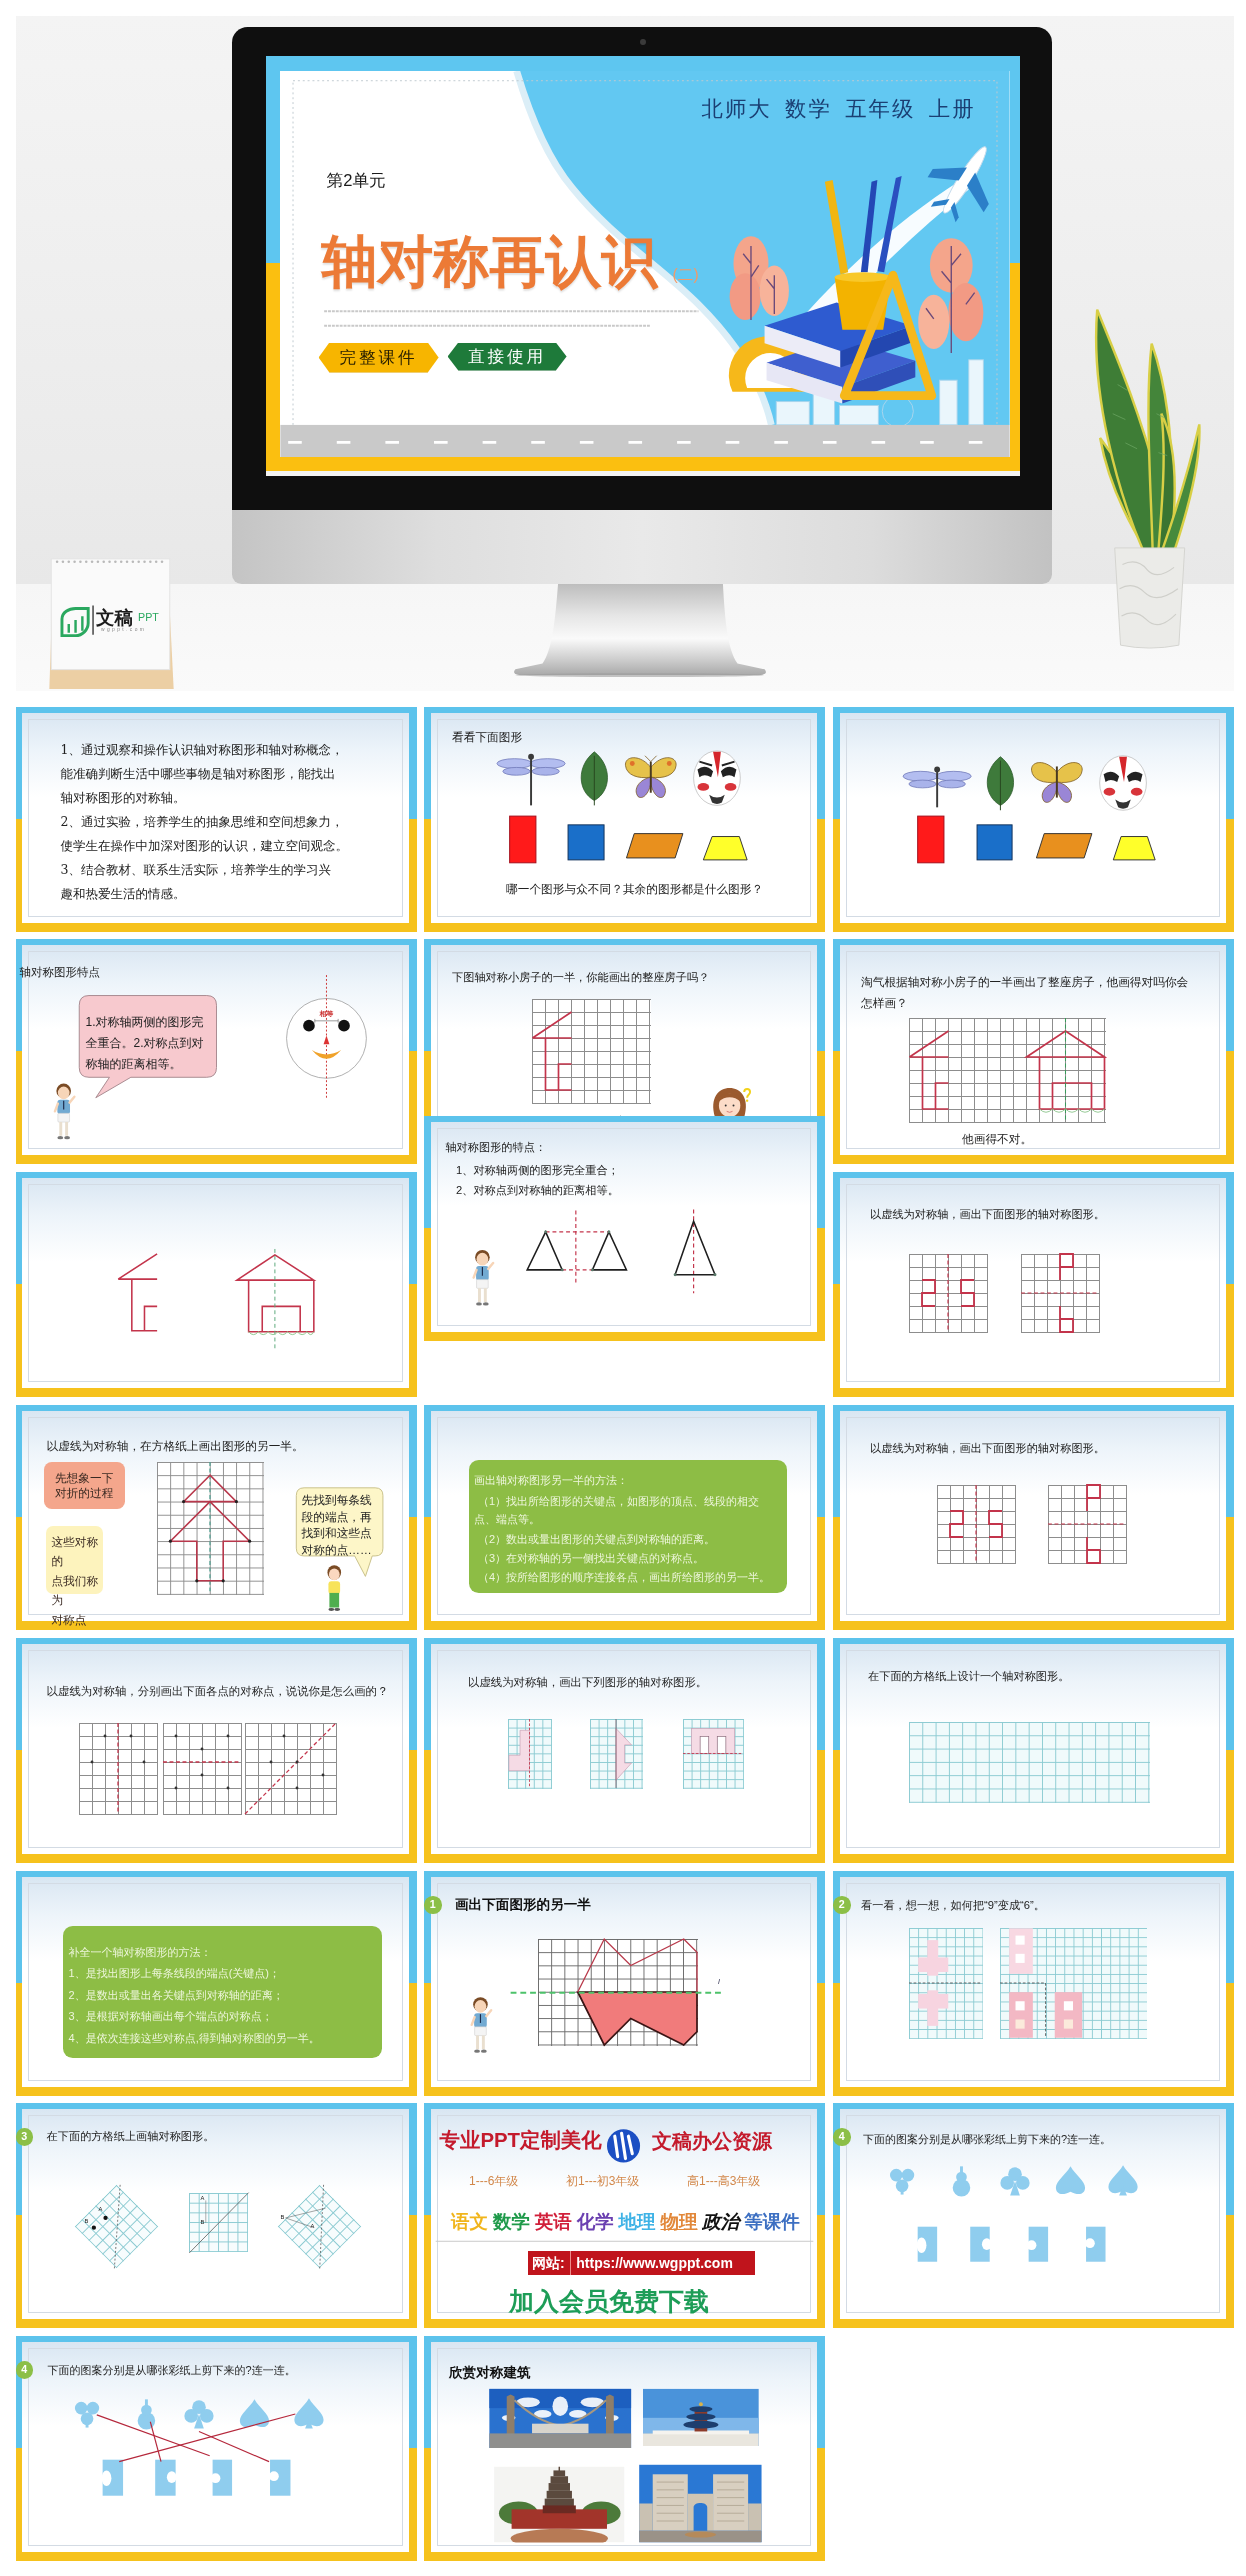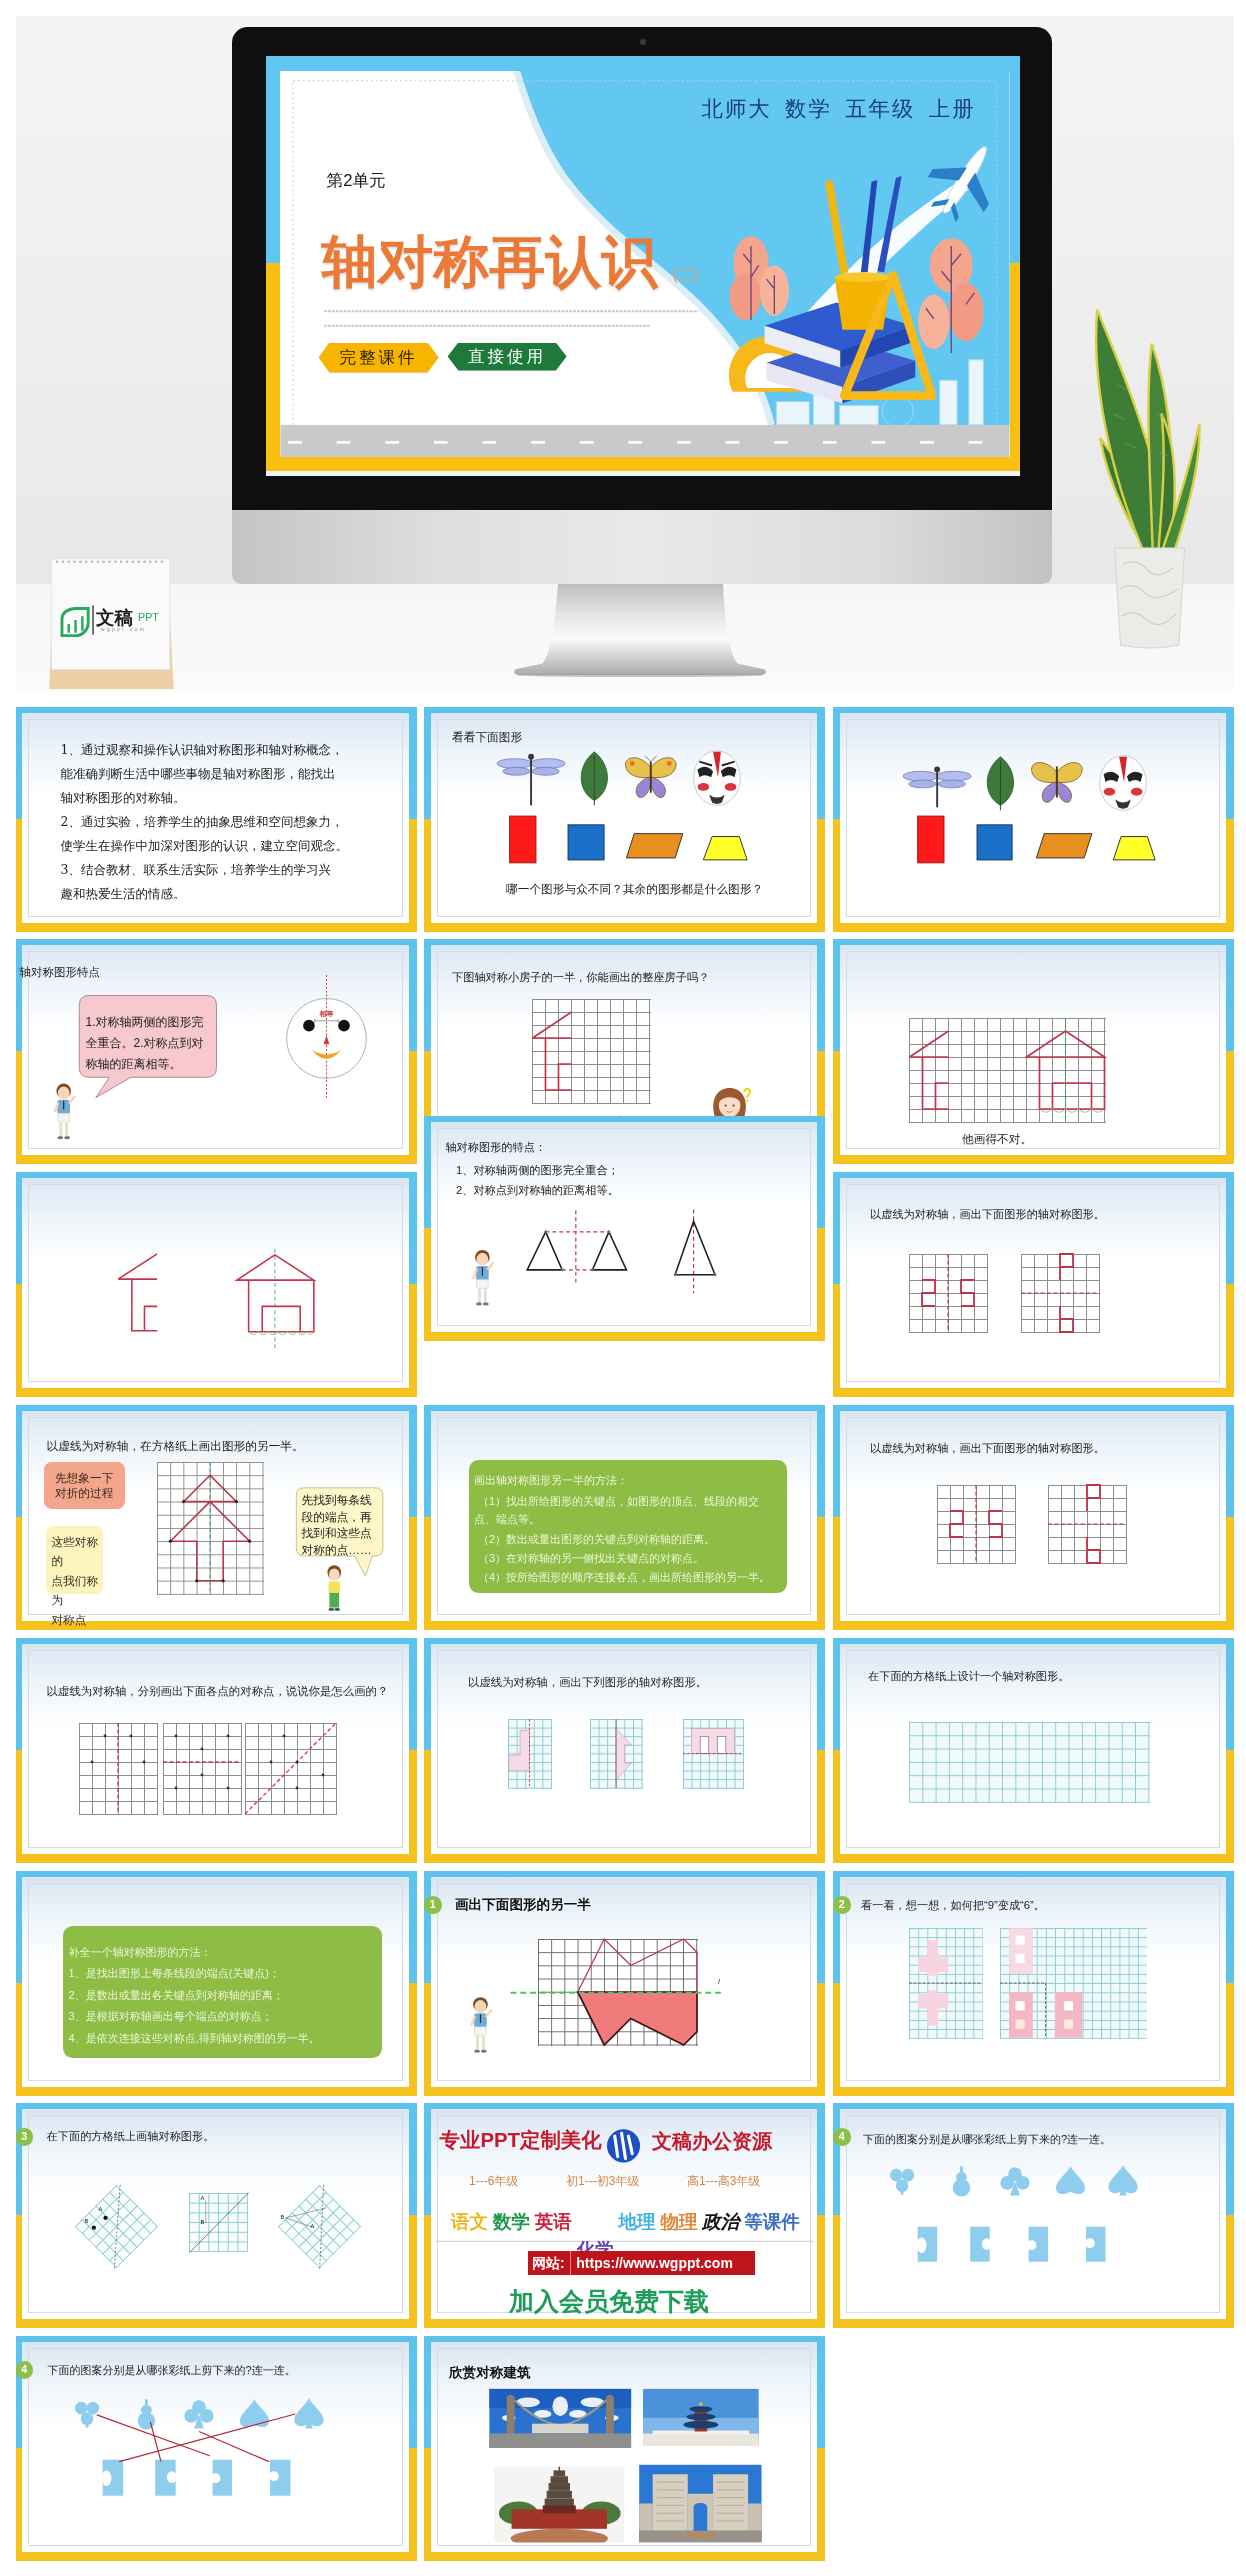--- a/index.html
+++ b/index.html
@@ -315,20 +315,24 @@
         <circle cx="25" cy="18" r="1" fill="#333"></circle>
       <path d="M18,24 Q21,26 24,24" stroke="#c66" fill="none" stroke-width="0.8"></path>
       <path d="M36,4 C36,0 42,0 42,4 C42,7 39,7 39,10" stroke="#f2d21a" stroke-width="2" fill="none"></path>
       <circle cx="39" cy="13" r="1.2" fill="#f2d21a"></circle>
     </g>
   </svg>
 </div>
 
 <div class="card" style="left:833px;top:939px">
   <div class="panel"></div>
+  <div class="tx blk" style="left:28px;top:32px;font-size:11.7px;line-height:21.4px">
+    <div>淘气根据轴对称小房子的一半画出了整座房子，他画得对吗你会</div>
+    <div>怎样画？</div>
+  </div>
   <div class="grid" style="left:76px;top:79px;width:197px;height:105px;--c:13px">
     <svg viewBox="0 0 15 8">
       <path d="M0,3 L3,1 M0,3 H3 M1,3 V7 H3 M2,7 V5 H3" fill="none" stroke="#c3344b" stroke-width="0.13"></path>
       <path d="M9,3 L12,1 L15,3 Z M10,3 V7 H15 V3 M11,7 V5 H14 V7" fill="none" stroke="#c3344b" stroke-width="0.13"></path>
       <path d="M12,0 V8" stroke="#3a9a5a" stroke-width="0.08" stroke-dasharray="0.3 0.2"></path>
       <path d="M10,7 q0.5,0.5 1,0 q0.5,0.5 1,0 q0.5,0.5 1,0 q0.5,0.5 1,0 q0.5,0.5 1,0" fill="none" stroke="#8cc48c" stroke-width="0.07"></path>
     </svg>
   </div>
   <div class="tx" style="left:129px;top:193px;font-size:11.7px">他画得不对。</div>
 </div>
@@ -640,21 +644,21 @@
     <line x1="12" y1="142" x2="400" y2="142" stroke="#c8c8c8" stroke-width="1"></line>
   </svg>
   <div class="tx" style="left:228px;top:27px;font-size:20px;line-height:23.4px;font-weight:bold;color:#c41a2c">文稿办公资源</div>
   <div class="tx" style="left:45px;top:72px;font-size:12px;color:#d2874a">1---6年级</div>
   <div class="tx" style="left:142px;top:72px;font-size:12px;color:#d2874a">初1---初3年级</div>
   <div class="tx" style="left:263px;top:72px;font-size:12px;color:#d2874a">高1---高3年级</div>
   <div class="abs" style="left:27px;top:107px;display:flex;gap:4.9px;font-size:18.5px;line-height:23.4px;font-weight:bold;white-space:nowrap">
     <span style="color: rgb(241, 181, 28);">语文</span>
     <span style="color: rgb(31, 154, 74);">数学</span>
     <span style="color: rgb(209, 31, 58);">英语</span>
-    <span style="color: rgb(106, 63, 176); margin-top: 28px;">化学</span>
+    <span style="color: rgb(106, 63, 176);">化学</span>
     <span style="color: rgb(63, 179, 230);">地理</span>
     <span style="color: rgb(226, 136, 58); text-decoration: underline;">物理</span>
     <span style="color: rgb(17, 17, 17); font-style: italic;">政治</span>
     <span style="color: rgb(60, 111, 194);">等课件</span>
   </div>
   <div class="abs" style="left:104px;top:148px;width:227px;height:24px;background:#c0141c;display:flex;align-items:center;color:#ffffff;font-weight:bold;font-size:14px;white-space:nowrap">
     <span style="padding:0 5.8px 0 3.9px;border-right:1px solid #ee8a8a;line-height:24px">网站:</span>
     <span style="padding-left:4.9px">https://www.wgppt.com</span>
   </div>
   <div class="tx" style="left:85px;top:185px;font-size:25px;line-height:27px;font-weight:bold;color:#1d9d57">加入会员免费下载</div>

